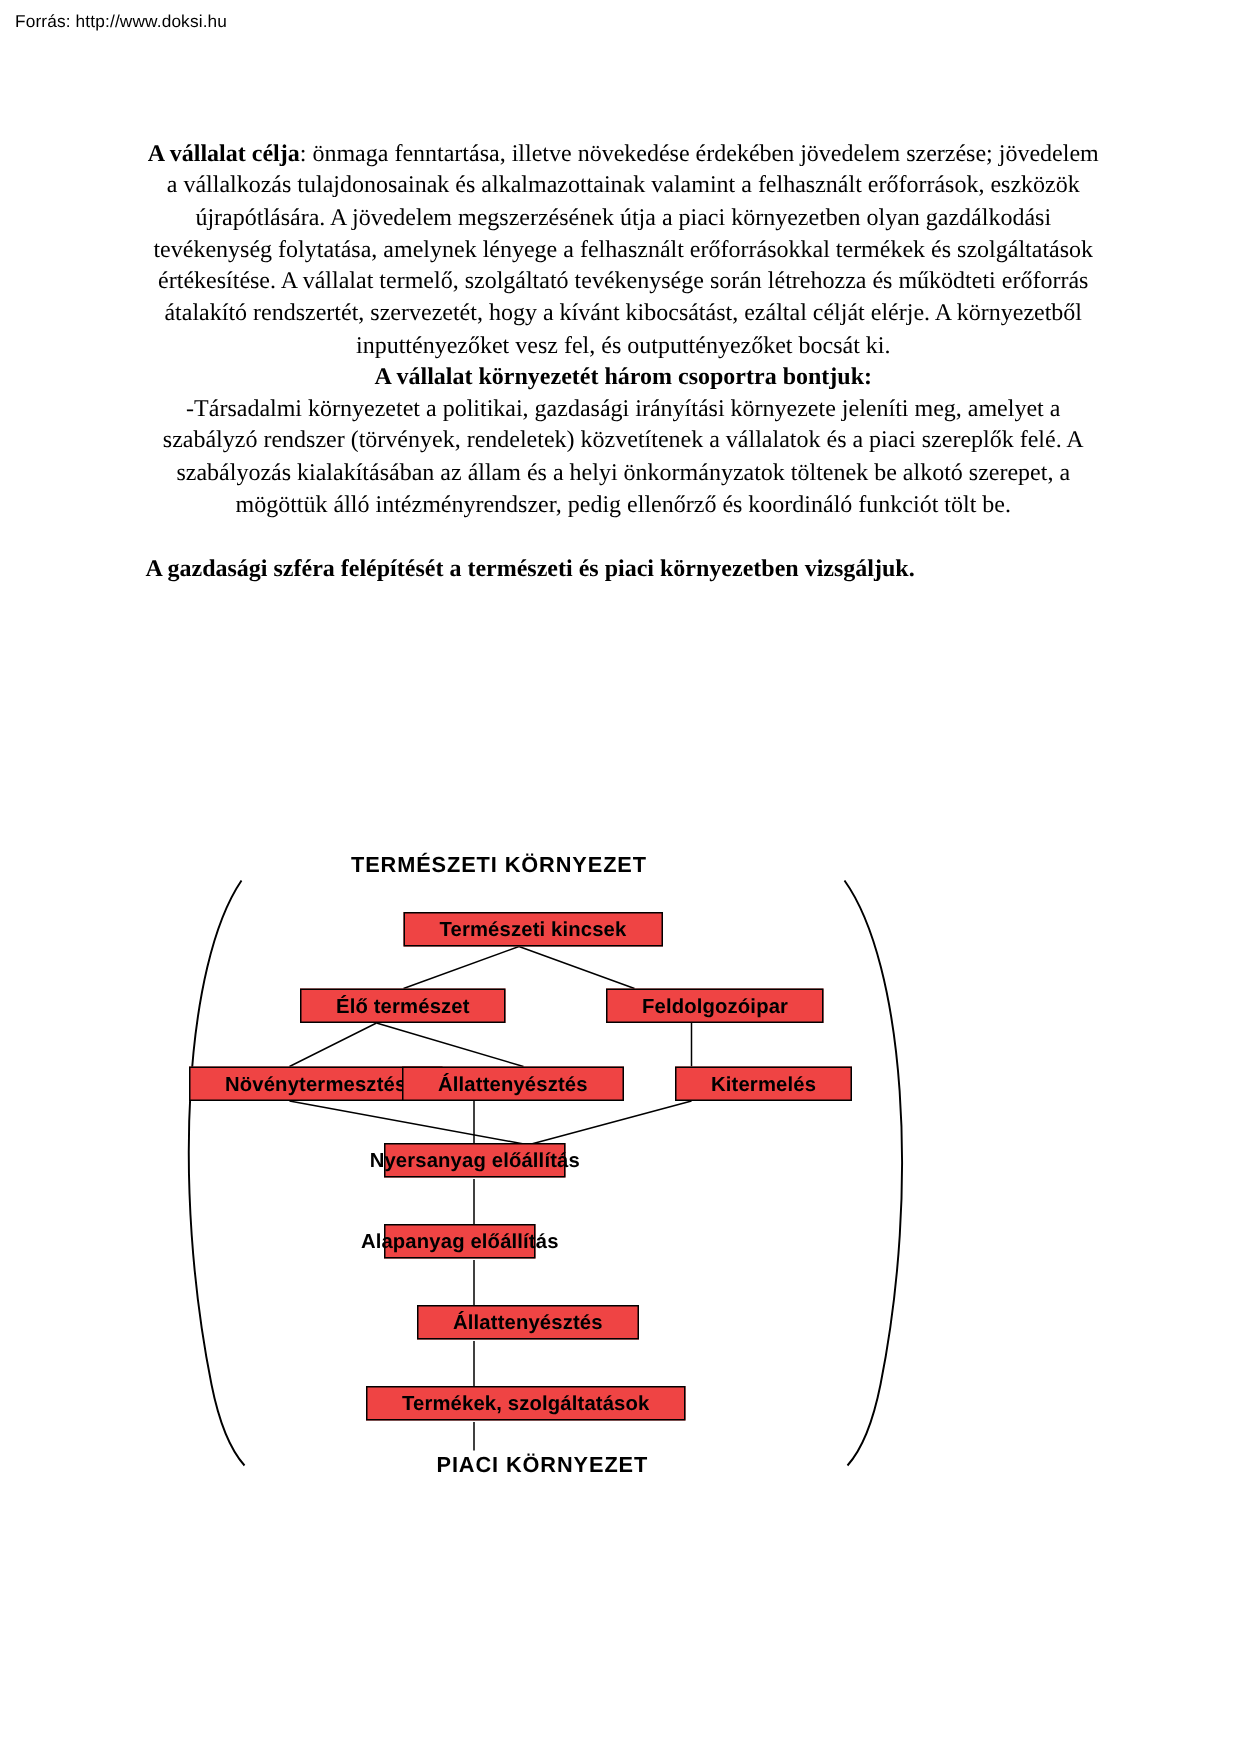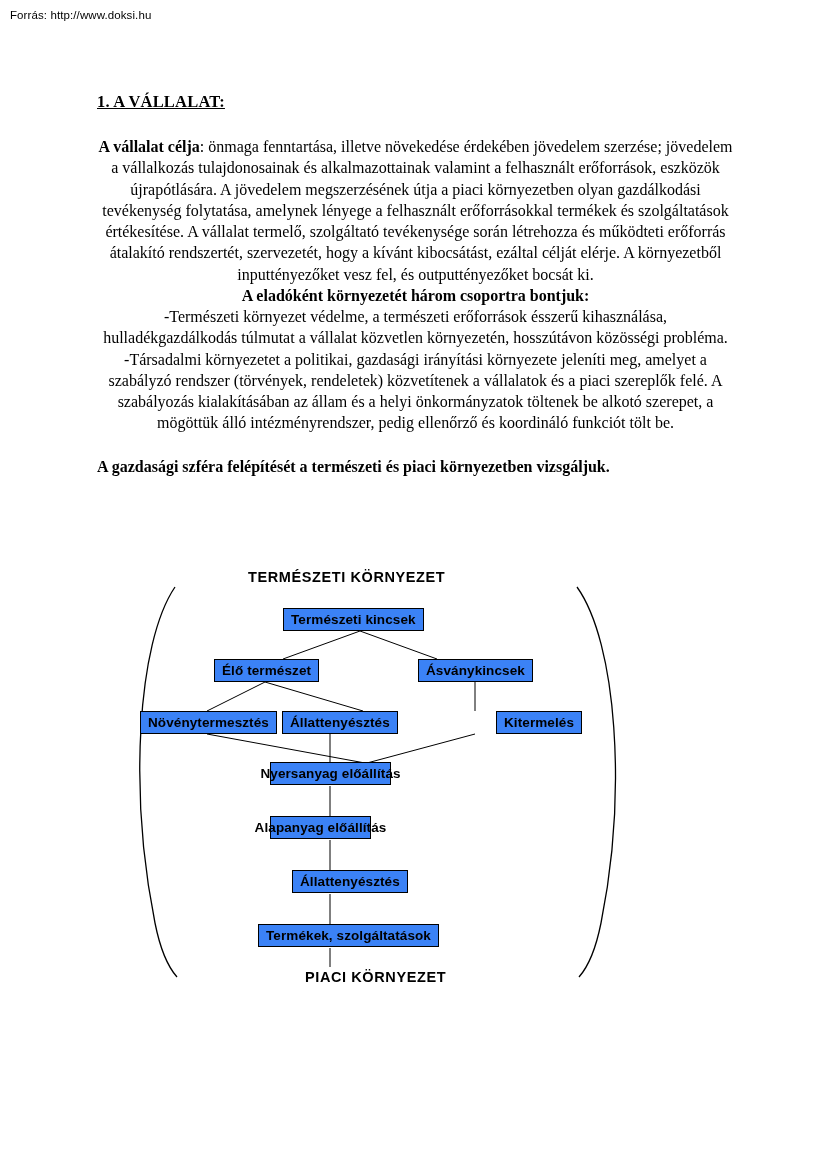--- a/index.html
+++ b/index.html
@@ -64,43 +64,43 @@
   .spaced-bold {
     font-size: 16px;
     font-weight: bold;
     line-height: 1.33;
     margin: 22px 0 16px 0;
   }
 
   
   .diagram-wrap {
     position: absolute;
-    left: 115px;
+    left: 101px;
     top: 563px;
     width: 637px;
     height: 430px;
   }
   .diagram-svg {
     position: absolute;
     left: 0;
     top: 0;
   }
   .dbox {
     position: absolute;
     border: 1px solid #000;
-    background: #3b82f6;
+    background: #ef4444;
     font-family: "Liberation Sans", sans-serif;
     font-size: 13.5px;
     font-weight: bold;
     color: #000;
     white-space: nowrap;
     display: flex;
     align-items: center;
     justify-content: center;
-    padding: 0 7px;
+    padding: 0 23px;
     box-sizing: border-box;
     height: 23px;
     letter-spacing: 0.1px;
   }
   .dlabel {
     position: absolute;
     font-family: "Liberation Sans", sans-serif;
     font-size: 14.5px;
     font-weight: bold;
     letter-spacing: 0.6px;
@@ -108,29 +108,27 @@
     white-space: nowrap;
   }
 </style>
 </head>
 <body>
 
 <div class="source-header">Forrás: http://www.doksi.hu</div>
 
 <div class="page-column">
 
-  <h1 class="doc-title">1. A VÁLLALAT:</h1>
 
 
   <p class="body-text"><span class="bold">A vállalat célja</span><span>: önmaga fenntartása, illetve növekedése érdekében jövedelem szerzése; jövedelem a vállalkozás tulajdonosainak és alkalmazottainak valamint a felhasznált erőforrások, eszközök újrapótlására. A jövedelem megszerzésének útja a piaci környezetben olyan gazdálkodási tevékenység folytatása, amelynek lényege a felhasznált erőforrásokkal termékek és szolgáltatások értékesítése. A vállalat termelő, szolgáltató tevékenysége során létrehozza és működteti erőforrás átalakító rendszertét, szervezetét, hogy a kívánt kibocsátást, ezáltal célját elérje. A környezetből inputtényezőket vesz fel, és outputtényezőket bocsát ki.</span></p>
 
-  <p class="body-text bold">A eladóként környezetét három csoportra bontjuk:</p>
+  <p class="body-text bold">A vállalat környezetét három csoportra bontjuk:</p>
 
 
-  <p class="body-text">-Természeti környezet védelme, a természeti erőforrások ésszerű kihasználása, hulladékgazdálkodás túlmutat a vállalat közvetlen környezetén, hosszútávon közösségi probléma.</p>
 
   <p class="body-text">-Társadalmi környezetet a politikai, gazdasági irányítási környezete jeleníti meg, amelyet a szabályzó rendszer (törvények, rendeletek) közvetítenek a vállalatok és a piaci szereplők felé. A szabályozás kialakításában az állam és a helyi önkormányzatok töltenek be alkotó szerepet, a mögöttük álló intézményrendszer, pedig ellenőrző és koordináló funkciót tölt be.</p>
 
   <p class="spaced-bold">A gazdasági szféra felépítését a természeti és piaci környezetben vizsgáljuk.</p>
 </div>
 
 <div class="diagram-wrap">
 
   <svg class="diagram-svg" width="637" height="430" viewBox="0 0 637 430">
 
@@ -157,27 +155,27 @@
   </svg>
 
   <div class="dlabel" style="left:133px; top:6px;">TERMÉSZETI KÖRNYEZET</div>
 
   <div class="dlabel" style="left:190px; top:406px;">PIACI KÖRNYEZET</div>
 
   <div class="dbox" style="left:168px; top:45px;">Természeti kincsek</div>
 
   <div class="dbox" style="left:99px; top:96px;">Élő természet</div>
 
-  <div class="dbox" style="left:303px; top:96px;">Ásványkincsek</div>
+  <div class="dbox" style="left:303px; top:96px;">Feldolgozóipar</div>
 
   <div class="dbox" style="left:25px; top:148px;">Növénytermesztés</div>
 
   <div class="dbox" style="left:167px; top:148px;">Állattenyésztés</div>
 
-  <div class="dbox" style="left:349px; top:148px;margin-left:32px;">Kitermelés</div>
+  <div class="dbox" style="left:349px; top:148px;">Kitermelés</div>
 
   <div class="dbox" style="left:155px; top:199px; width:121px; justify-content:center;">Nyersanyag előállítás</div>
 
   <div class="dbox" style="left:155px; top:253px; width:101px;">Alapanyag előállítás</div>
 
   <div class="dbox" style="left:177px; top:307px;">Állattenyésztés</div>
 
   <div class="dbox" style="left:143px; top:361px;">Termékek, szolgáltatások</div>
 
 </div>

